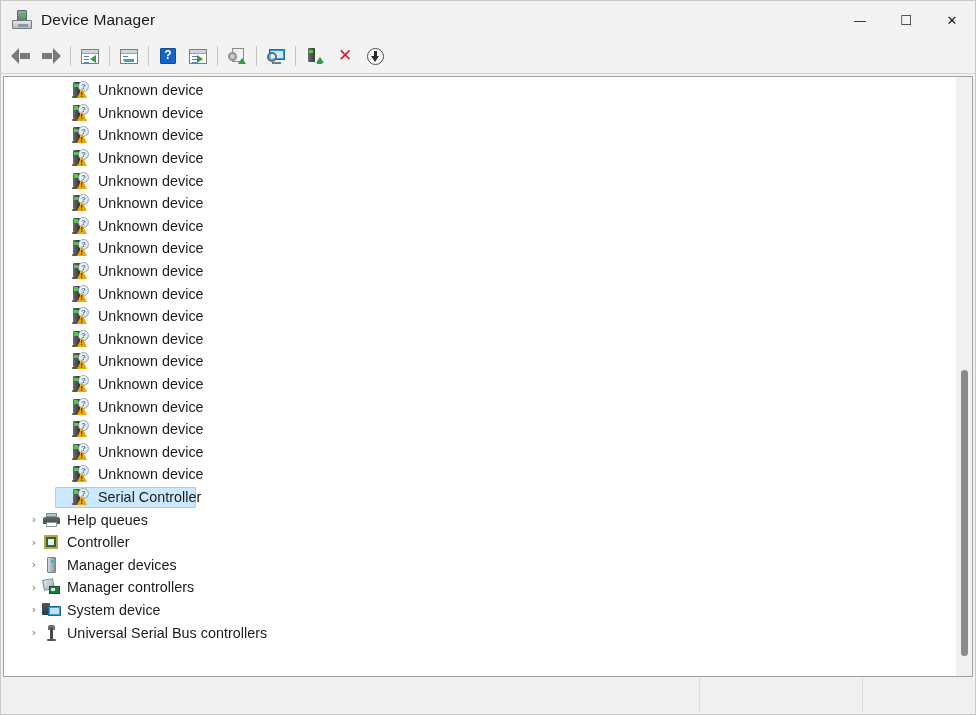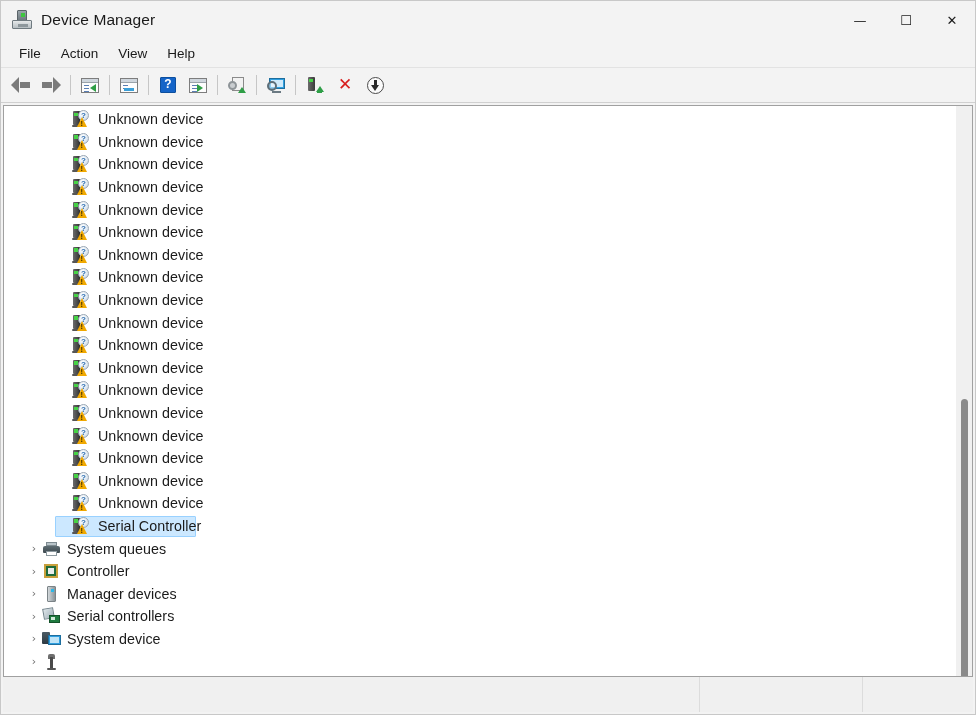--- a/index.html
+++ b/index.html
@@ -528,26 +528,20 @@
       </div>
       <div class="cap-btn">
         <span class="cap-glyph">☐</span>
       </div>
       <div class="cap-btn close">
         <span class="cap-glyph">✕</span>
       </div>
     </div>
   </div>
 
-  <div class="menubar">
-    <div class="menu-item">File</div>
-    <div class="menu-item">Action</div>
-    <div class="menu-item">View</div>
-    <div class="menu-item">Help</div>
-  </div>
 
   <div class="toolbar">
 
     <div class="tb-btn">
       <div class="tb-arrow back">
         <div class="tip"></div>
           <div class="shaft"></div>
       </div>
     </div>
     <div class="tb-btn">
@@ -850,21 +844,21 @@
           <span class="label">Serial Controller</span>
         </div>
 
         <div class="row">
           <span class="chev">›</span>
           <span class="icon ic-printer">
             <span class="top"></span>
               <span class="body"></span>
               <span class="paper"></span>
           </span>
-          <span class="label">System queues</span>
+          <span class="label">Help queues</span>
         </div>
 
         <div class="row">
           <span class="chev">›</span>
           <span class="icon ic-cpu">
             <span class="chip"></span>
           </span>
           <span class="label">Controller</span>
         </div>
 
@@ -875,39 +869,40 @@
           </span>
           <span class="label">Manager devices</span>
         </div>
 
         <div class="row">
           <span class="chev">›</span>
           <span class="icon ic-stor">
             <span class="disk"></span>
               <span class="card"></span>
           </span>
-          <span class="label">Serial controllers</span>
+          <span class="label">Manager controllers</span>
         </div>
 
         <div class="row">
           <span class="chev">›</span>
           <span class="icon ic-sys">
             <span class="blk"></span>
               <span class="mon"></span>
           </span>
           <span class="label">System device</span>
         </div>
 
         <div class="row">
           <span class="chev">›</span>
           <span class="icon ic-usb">
             <span class="head"></span>
               <span class="stem"></span>
               <span class="base2"></span>
           </span>
+          <span class="label">Universal Serial Bus controllers</span>
         </div>
 
       </div>
 
       <div class="scrollbar">
         <div class="sb-thumb" style="top:293px;height:286px;"></div>
       </div>
     </div>
   </div>
 

